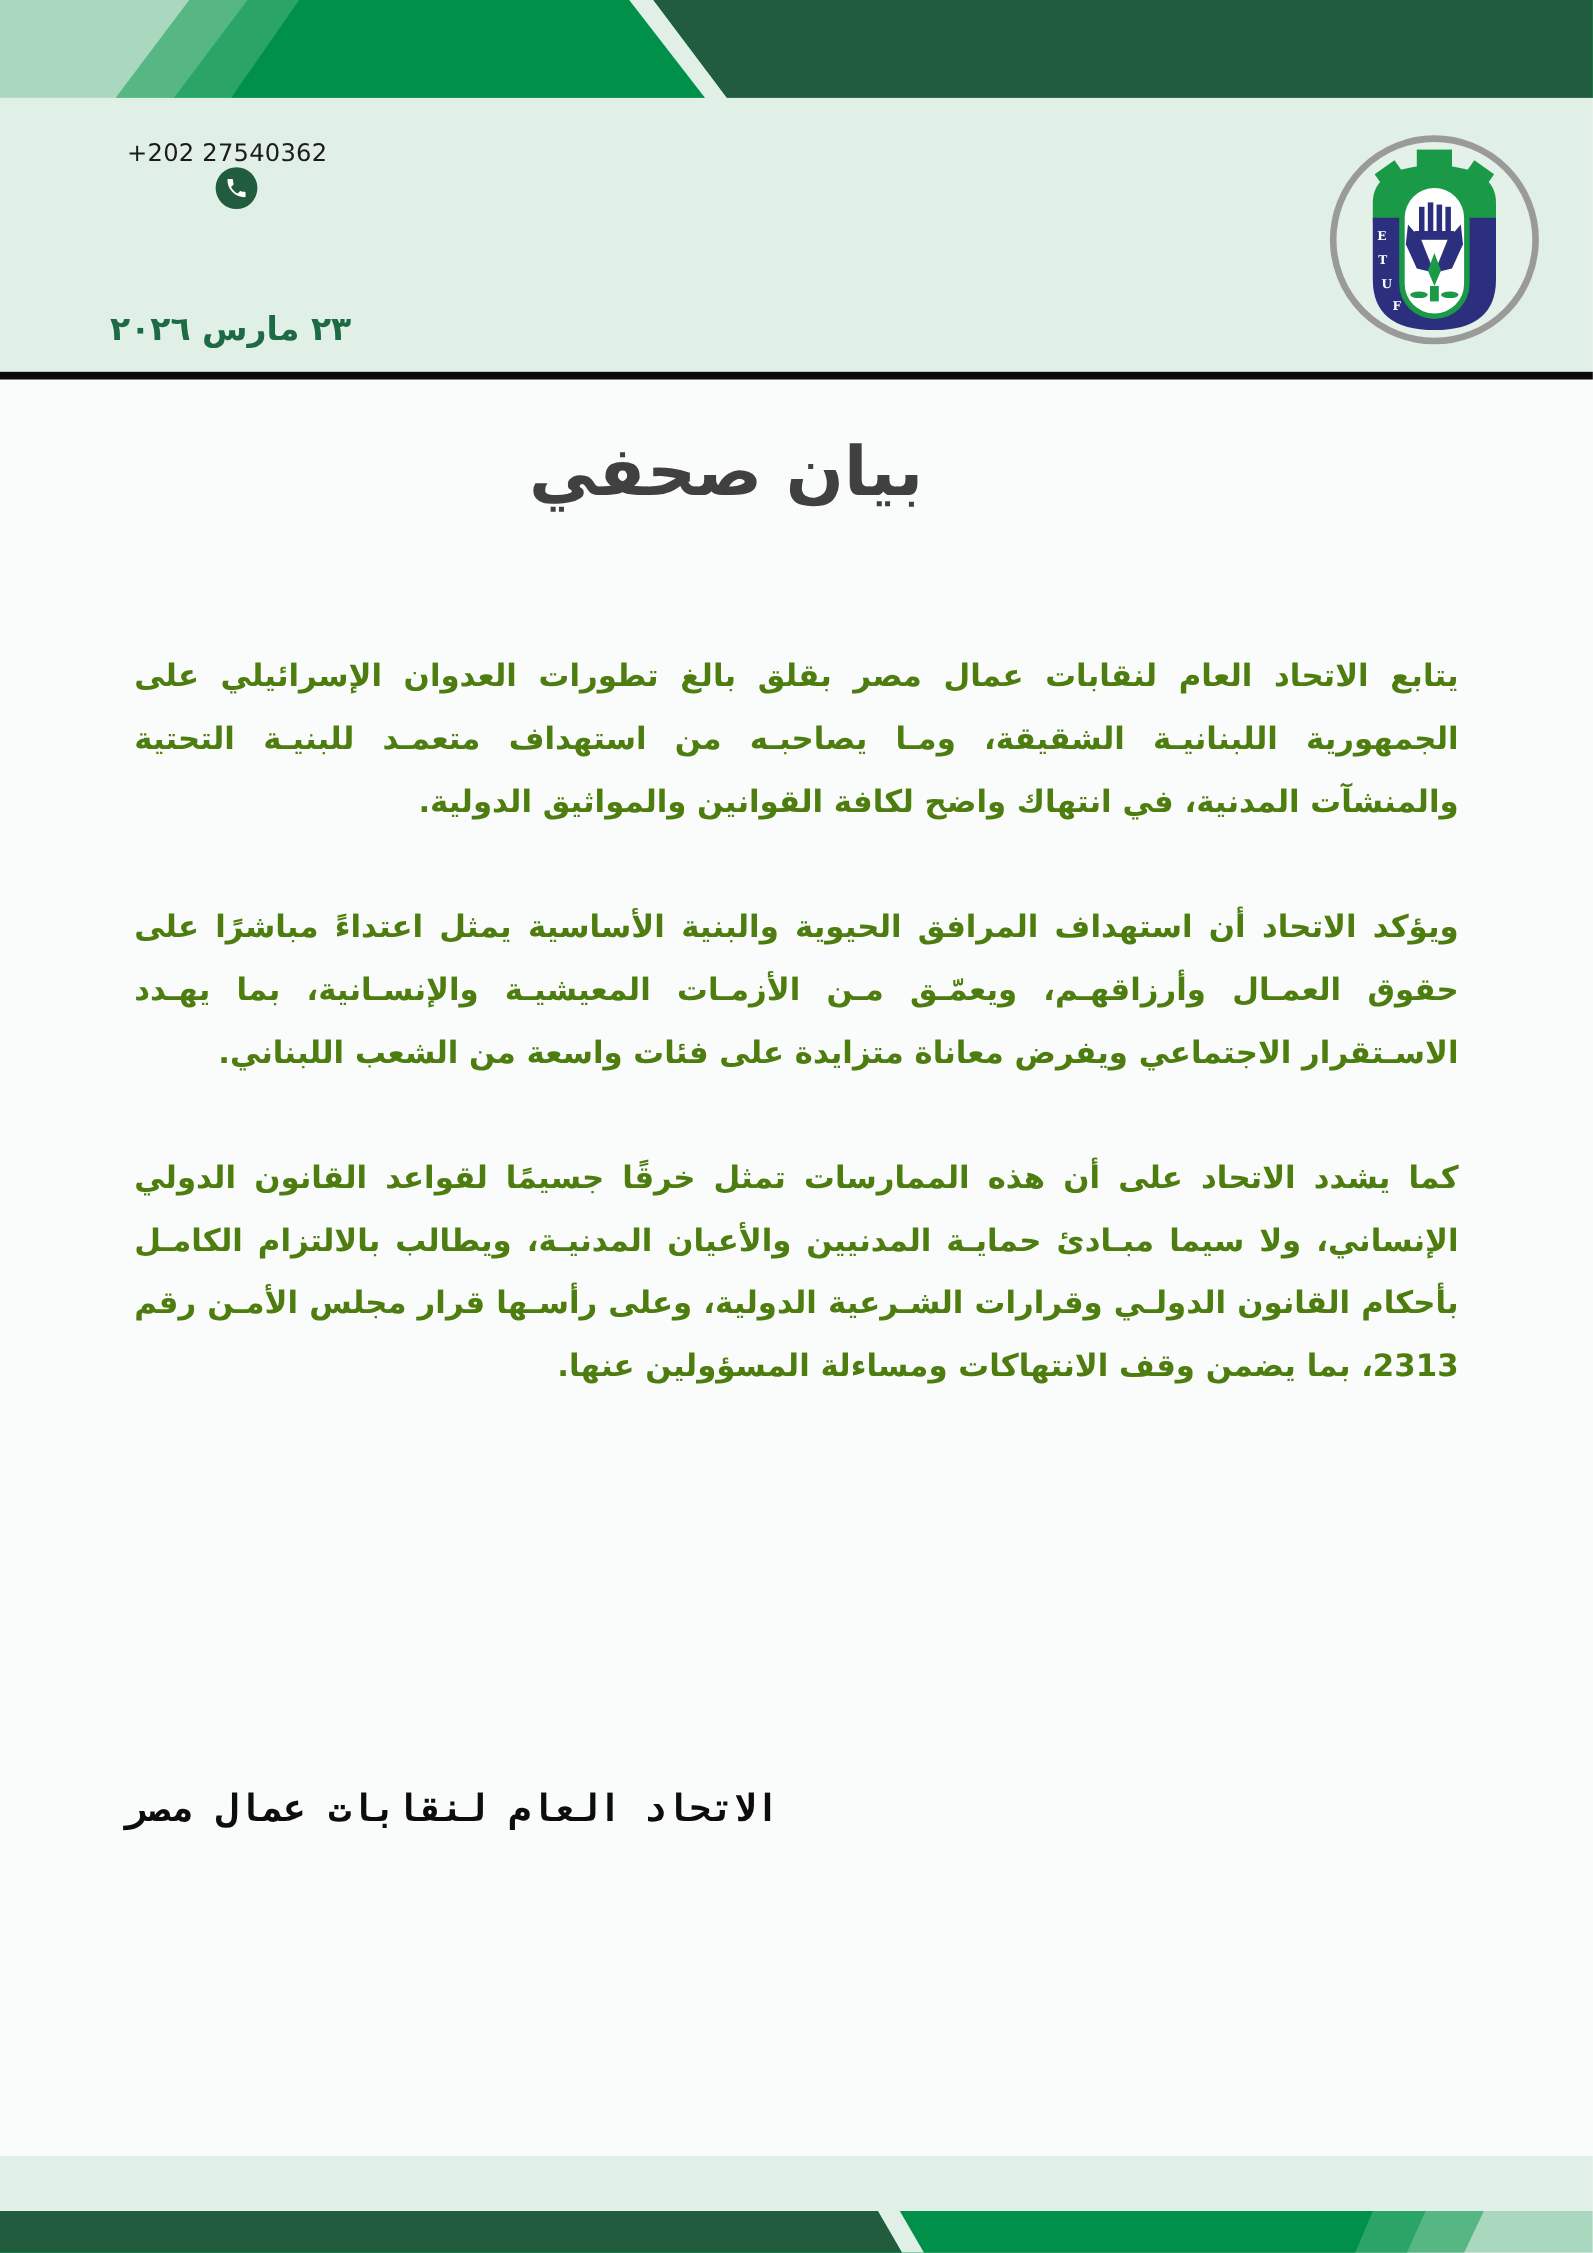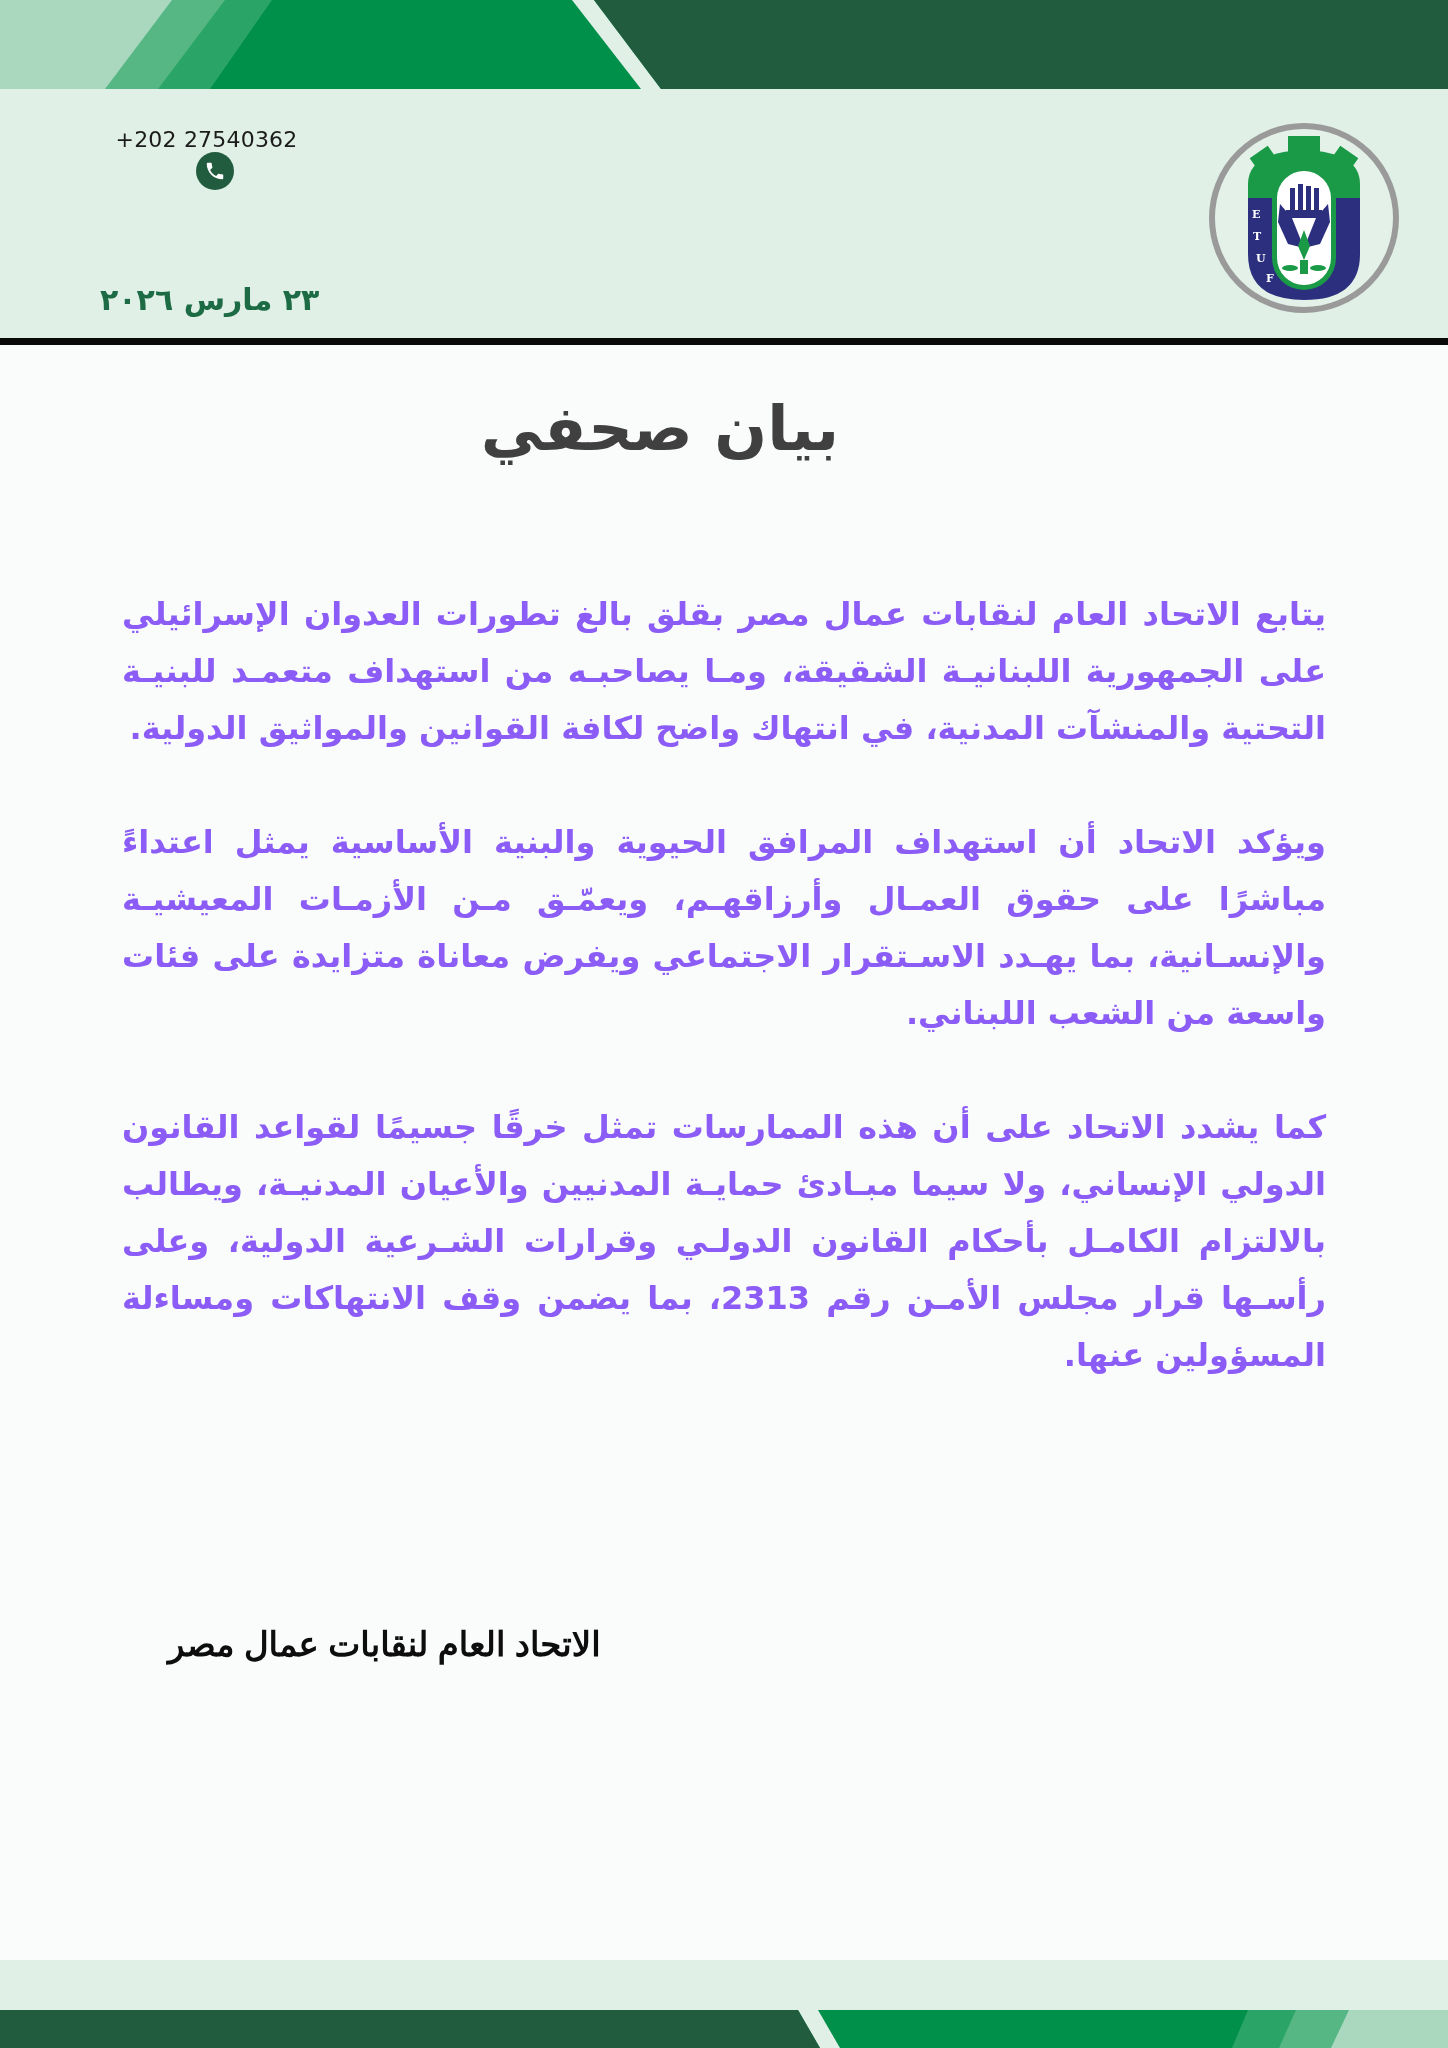--- a/index.html
+++ b/index.html
@@ -117,35 +117,35 @@
       left: 122px;
       top: 586px;
       width: 1204px;
       direction: rtl;
       text-align: justify;
       text-align-last: right;
     }
     .doc-paragraph {
       font-family: "DejaVu Sans", sans-serif;
       font-weight: bold;
-      font-size: 32px;
+      font-size: 28px;
       line-height: 57px;
-      color: #8b5cf6;
+      color: #4d7c0f;
       margin: 0 0 57px 0;
     }
 
     
     .signature {
       position: absolute;
       left: 168px;
       top: 1624px;
       width: 540px;
       text-align: left;
       direction: rtl;
-      font-family: Liberation Sans, sans-serif;
+      font-family: Liberation Mono, monospace;
       font-weight: bold;
       font-size: 34px;
       color: #0d0d0d;
       white-space: nowrap;
     }
 
     
     .footer-band {
       position: absolute;
       left: 0; top: 1960px;

